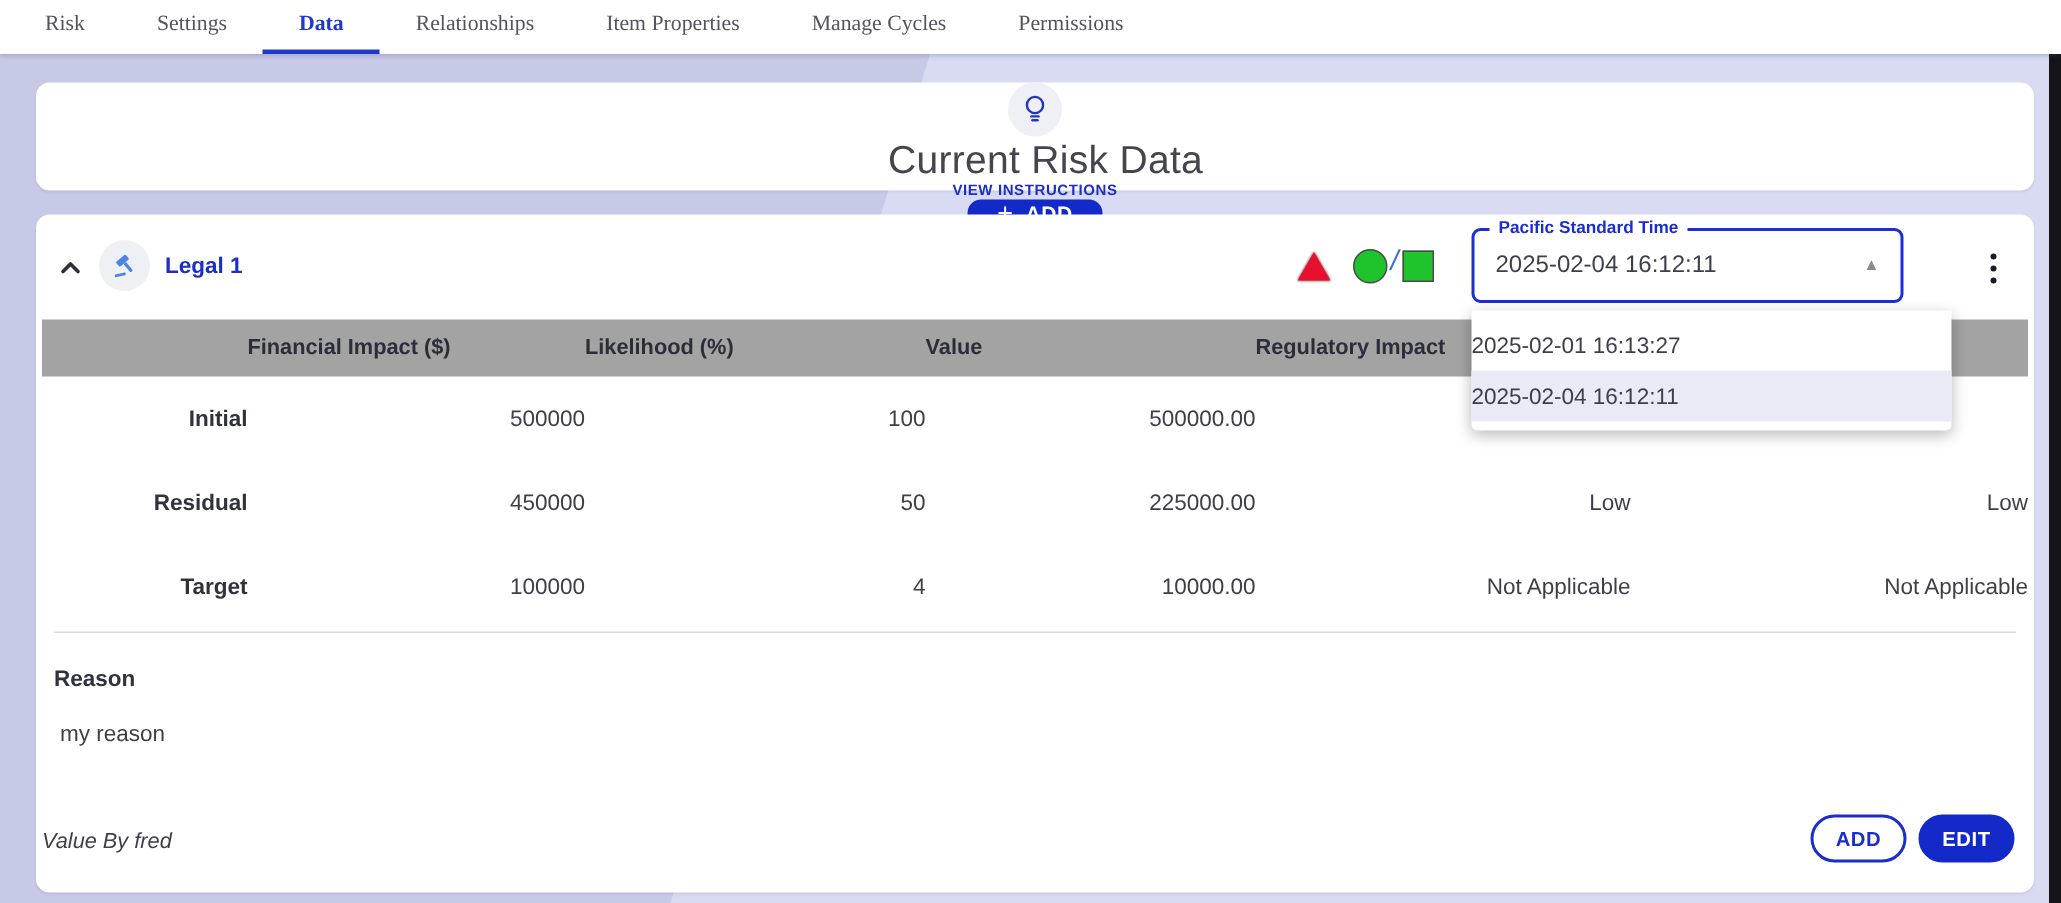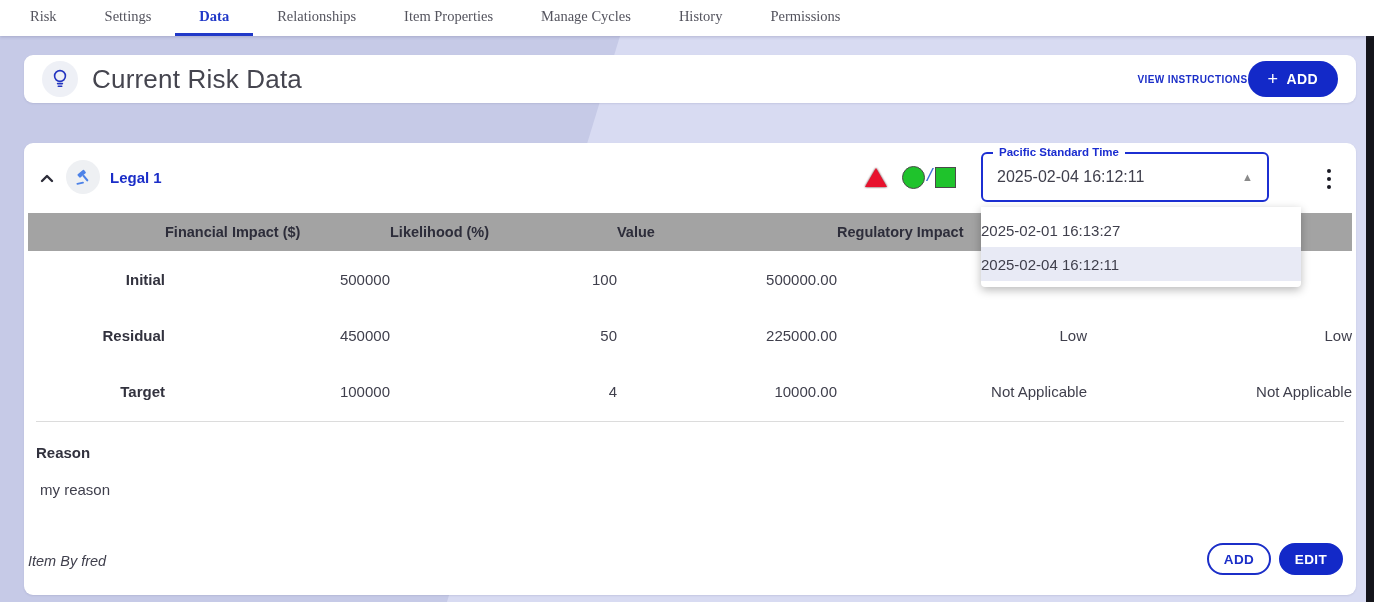--- a/index.html
+++ b/index.html
@@ -26,21 +26,21 @@
     box-shadow: 0 1px 3px rgba(70,70,120,.25); z-index:20;
   }
   .tab {
     display:flex; align-items:center; padding:0 24px; font-size:14.5px; color:#54545e;
     cursor:pointer; border-bottom:3px solid transparent;font-family:Liberation Serif, serif;
   }
   .tab.active { color:#2038c8; font-weight:bold; border-bottom-color:#2038c8; }
 
   
   .card { position:absolute; left:24px; width:1332px; background:#fff; border-radius:9px; box-shadow:0 1px 2px rgba(40,40,90,.10); }
-  .header-card { top:55px; height:48px; display:flex; align-items:center; padding:0 18px 0 18px; }
+  .header-card { top:55px; height:72px; display:flex; align-items:center; padding:0 18px 0 18px;flex-direction:column; }
   .main-card  { top:143px; height:452px; }
 
   .bulb-badge { width:36px; height:36px; border-radius:50%; background:#eef0f6; display:flex; align-items:center; justify-content:center; flex:0 0 auto; }
   .page-title { font-size:26px; color:#45454f; margin-left:14px; font-weight:400; letter-spacing:.2px; }
   .spacer { flex:1; }
   .view-instructions { color:#1b2ec8; font-weight:bold; font-size:10px; letter-spacing:.4px; cursor:pointer; }
   .pill-btn {
     height:36px; border-radius:18px; background:#1329c8; color:#fff; font-weight:bold; font-size:14px;
     border:none; display:flex; align-items:center; justify-content:center; padding:0 20px; cursor:pointer; letter-spacing:.4px;
   }
@@ -117,21 +117,20 @@
 <div class="bg-band"></div>
 <div class="dark-edge"></div>
 
 <nav class="topnav">
   <div class="tab">Risk</div>
   <div class="tab">Settings</div>
   <div class="tab active">Data</div>
   <div class="tab">Relationships</div>
   <div class="tab">Item Properties</div>
   <div class="tab">Manage Cycles</div>
-  <div class="tab">History</div>
   <div class="tab">Permissions</div>
 </nav>
 
 <header class="card header-card">
   <div class="bulb-badge">
     <svg width="20" height="22" viewBox="0 0 20 22" fill="none" stroke="#2334c0" stroke-width="1.6" stroke-linecap="round">
       <circle cx="10" cy="8" r="5.4"></circle>
       <path d="M7.6 15.6 h4.8"></path>
       <path d="M8.3 18.2 h3.4"></path>
     </svg>
@@ -221,18 +220,18 @@
       <div class="td">Not Applicable</div>
       <div class="td">Not Applicable</div>
     </div>
   </div>
 
   <div class="divider"></div>
 
   <div class="reason-label">Reason</div>
   <div class="reason-value">my reason</div>
 
-  <div class="saved-by">Item By fred</div>
+  <div class="saved-by">Value By fred</div>
 
   <div class="footer-btn btn-add">ADD</div>
   <div class="footer-btn btn-edit">EDIT</div>
 
 </section>
 
 </body></html>

